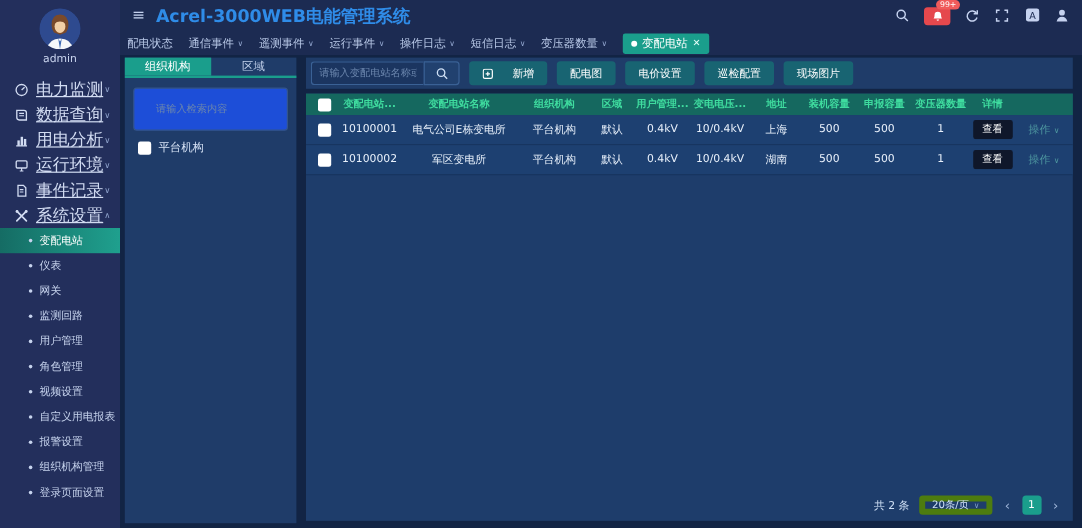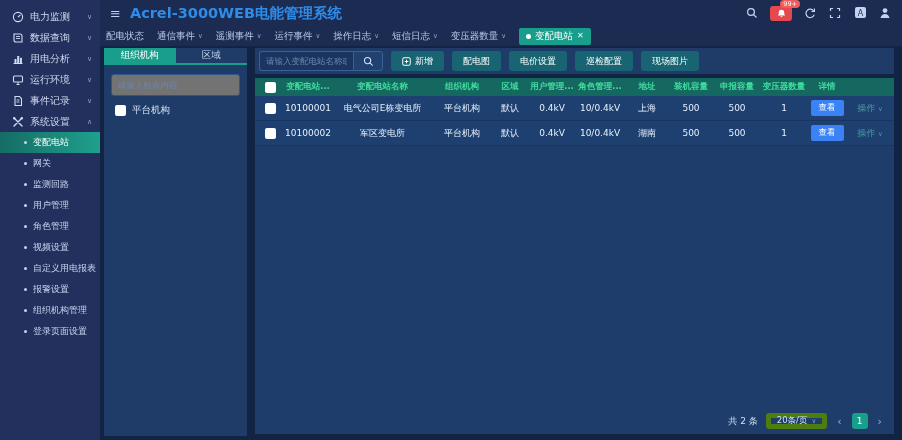--- a/index.html
+++ b/index.html
@@ -7,21 +7,21 @@
   body { position:relative; background:#122444; font-family:"DejaVu Sans","Liberation Sans",sans-serif; color:#d6e2f5; }
 
   
   .sidebar { position:absolute; left:0; top:0; width:100px; height:440px; background:#232f5c; z-index:3; }
   .avatar-wrap { height:58px; display:flex; flex-direction:column; align-items:center; padding-top:7px; }
   .avatar { width:34px; height:34px; border-radius:50%; background:#2e4a8f; display:flex; align-items:center; justify-content:center; overflow:hidden; }
   .username { font-size:9px; color:#c9d4ee; margin-top:4px; }
   .menu { margin-top:6px; }
   .menu-item { height:21px; display:flex; align-items:center; padding:0 8px 0 12px; cursor:pointer; }
   .menu-item .mi-icon { width:12px; height:12px; margin-right:6px; flex:0 0 12px; }
-  .menu-item .mi-label { font-size:10px; color:#d2dcf2; flex:1; white-space:nowrap; }
+  .menu-item .mi-label { font-size:14px; color:#d2dcf2; flex:1; white-space:nowrap;text-decoration:underline; }
   .menu-item .mi-chevron { font-size:7px; color:#8fa3cc; }
   .submenu-item { height:21px; display:flex; align-items:center; padding-left:24px; cursor:pointer; white-space:nowrap; }
   .submenu-item .bullet { width:3px; height:3px; border-radius:50%; background:#c7d4ee; margin-right:6px; flex:0 0 3px; }
   .submenu-item .sm-label { font-size:9px; color:#c7d4ee; }
   .submenu-item.active { background:linear-gradient(90deg,#156c64,#1fa08e); }
   .submenu-item.active .sm-label { color:#ffffff; }
 
   
   .header { position:absolute; left:100px; top:0; width:802px; height:46px; background:#1c2b52; z-index:2; }
   .header-top { height:26px; display:flex; align-items:center; padding:0 10px; }
@@ -40,60 +40,73 @@
 
   
   .content { position:absolute; left:100px; top:46px; width:802px; height:394px; background:#122444; }
 
   
   .tree-panel { position:absolute; left:4px; top:2px; width:143px; height:388px; background:#1f3c69; }
   .tree-tabs { display:flex; height:17px; border-bottom:2px solid #1a9e8c; }
   .tree-tab { flex:1; display:flex; align-items:center; justify-content:center; font-size:9.5px; color:#c3d2ec; cursor:pointer; }
   .tree-tab.active { background:#1a9e8c; color:#fff; }
   .tree-search { margin:8px 7px 0 7px; }
-  .tree-search input { width:100%; height:22px; background:#737373; border:1px solid #33548c; border-radius:3px; color:#d6e2f5; font-size:8.5px; padding:0 6px; outline:none; font-family:inherit; }
+  .tree-search input { width:100%; height:36px; background:#1d4ed8; border:1px solid #33548c; border-radius:3px; color:#d6e2f5; font-size:8.5px; padding:0 18px; outline:none; font-family:inherit; }
   .tree-search input::placeholder { color:#6b86ad; }
   .tree-node { display:flex; align-items:center; gap:6px; margin:8px 0 0 11px; cursor:pointer; }
   .cbox { width:11px; height:11px; background:#ffffff; border-radius:2px; flex:0 0 11px; cursor:pointer; }
   .tree-node .tn-label { font-size:9.5px; color:#d6e2f5; }
 
   
   .toolbar { position:absolute; left:155px; top:2px; width:639px; height:26px; background:#1f3c69; display:flex; align-items:center; padding:0 4px; }
   .search-group { display:flex; height:20px; }
   .search-group input { width:94px; height:20px; background:#1b3560; border:1px solid #3a6195; border-right:none; border-radius:3px 0 0 3px; color:#d6e2f5; font-size:8.5px; padding:0 6px; outline:none; font-family:inherit; }
   .search-group input::placeholder { color:#6b86ad; }
   .search-btn { width:30px; height:20px; border:1px solid #3a6195; border-radius:0 3px 3px 0; background:#21416f; display:flex; align-items:center; justify-content:center; cursor:pointer; }
-  .tb-btn { height:20px; background:#186472; color:#fff; font-size:9px; border:none; border-radius:3px; padding:0 11px; margin-left:8px; cursor:pointer; display:flex; align-items:center; gap:4px; font-family:inherit; white-space:nowrap; }
+  .tb-btn { height:20px; background:#186472; color:#fff; font-size:9px; border:none; border-radius:3px; padding:0 11px; margin-left:8px; cursor:pointer; display:flex; align-items:center; gap:16px; font-family:inherit; white-space:nowrap; }
 
   
   .table-panel { position:absolute; left:155px; top:32px; width:639px; height:356px; background:#1e3d6b; }
   .tr { display:grid; grid-template-columns:30px 46px 1fr 56px 40px 44px 52px 42px 46px 46px 48px 38px 48px; align-items:center; }
   .thead { height:18px; background:#15685f; }
   .th { font-size:8.5px; font-weight:bold; color:#3fdc9f; text-align:center; white-space:nowrap; overflow:hidden; }
   .trow { height:25px; background:#1d4071; border-bottom:1px solid #173560; }
   .td { font-size:9px; color:#e8f0fb; text-align:center; white-space:nowrap; overflow:hidden; }
   .cb-cell { display:flex; justify-content:center; align-items:center; }
-  .view-btn { display:inline-block; background:#3b82f6; color:#fff; font-size:8.5px; border:none; border-radius:2px; padding:2px 8px; cursor:pointer; font-family:inherit; }
+  .view-btn { display:inline-block; background:#0f172a; color:#fff; font-size:8.5px; border:none; border-radius:2px; padding:2px 8px; cursor:pointer; font-family:inherit; }
   .action-link { color:#4e98a0; font-size:9px; cursor:pointer; }
   .action-link .ac-chevron { font-size:6.5px; }
 
   
   .pagination { position:absolute; right:10px; bottom:5px; display:flex; align-items:center; gap:8px; }
   .total-text { font-size:9px; color:#cfe0f5; }
   .page-size { display:flex; align-items:center; gap:4px; border:5px solid #4d7c0f; border-radius:3px; height:16px; padding:0 6px; font-size:8.5px; color:#cfe0f5; cursor:pointer; }
   .page-size .ps-chevron { font-size:6.5px; color:#7f9cc5; }
   .pg-arrow { font-size:11px; color:#9fb6da; cursor:pointer; padding:0 2px; }
   .pg-num { width:16px; height:16px; background:#1a9e8c; color:#fff; border-radius:3px; font-size:9px; display:flex; align-items:center; justify-content:center; cursor:pointer; }
 
   svg { display:block; }
 </style>
 </head>
 <body>
 
 <div class="sidebar">
+  <div class="avatar-wrap">
+    <div class="avatar">
+      <svg width="34" height="34" viewBox="0 0 34 34">
+        <circle cx="17" cy="17" r="17" fill="#2e4a8f"></circle>
+        <path d="M10 14 q0 -9 7 -9 q7 0 7 9 q0 4 -2 6 l-5 2 l-5 -2 q-2 -2 -2 -6z" fill="#7a4a2b"></path>
+        <ellipse cx="17" cy="15" rx="4.5" ry="5.5" fill="#f2cfa6"></ellipse>
+        <path d="M12 10 q5 -3 10 0 l0 3 q-5 -4 -10 0z" fill="#7a4a2b"></path>
+        <path d="M6 34 q2 -9 11 -9 q9 0 11 9z" fill="#f5f7fa"></path>
+        <path d="M15.5 25 l1.5 2.5 l1.5 -2.5 l-1.5 9z" fill="#3f6bb5"></path>
+      </svg>
+    </div>
+    <div class="username">admin</div>
+  </div>
 
   <div class="menu">
     <div class="menu-item">
       <span class="mi-icon">
           <svg width="12" height="12" viewBox="0 0 12 12">
             <circle cx="6" cy="6" r="4.6" fill="none" stroke="#d2dcf2" stroke-width="1.1"></circle>
             <path d="M6 6 L8.5 3.8" stroke="#d2dcf2" stroke-width="1.1"></path>
           </svg>
         </span>
       <span class="mi-label">电力监测</span>
@@ -149,20 +162,24 @@
             <circle cx="9.8" cy="2.2" r="1.2" fill="#d2dcf2"></circle>
           </svg>
         </span>
       <span class="mi-label">系统设置</span>
       <span class="mi-chevron">∧</span>
     </div>
 
     <div class="submenu-item active">
       <span class="bullet"></span>
       <span class="sm-label">变配电站</span>
+    </div>
+    <div class="submenu-item">
+      <span class="bullet"></span>
+      <span class="sm-label">仪表</span>
     </div>
     <div class="submenu-item">
       <span class="bullet"></span>
       <span class="sm-label">网关</span>
     </div>
     <div class="submenu-item">
       <span class="bullet"></span>
       <span class="sm-label">监测回路</span>
     </div>
     <div class="submenu-item">
@@ -317,21 +334,21 @@
   <div class="table-panel">
     <div class="tr thead">
       <div class="cb-cell">
           <span class="cbox"></span>
         </div>
       <div class="th">变配电站...</div>
       <div class="th">变配电站名称</div>
       <div class="th">组织机构</div>
       <div class="th">区域</div>
       <div class="th">用户管理...</div>
-      <div class="th">角色管理...</div>
+      <div class="th">变电电压...</div>
       <div class="th">地址</div>
       <div class="th">装机容量</div>
       <div class="th">申报容量</div>
       <div class="th">变压器数量</div>
       <div class="th">详情</div>
       <div class="th"></div>
     </div>
 
     <div class="tr trow">
       <div class="cb-cell">

